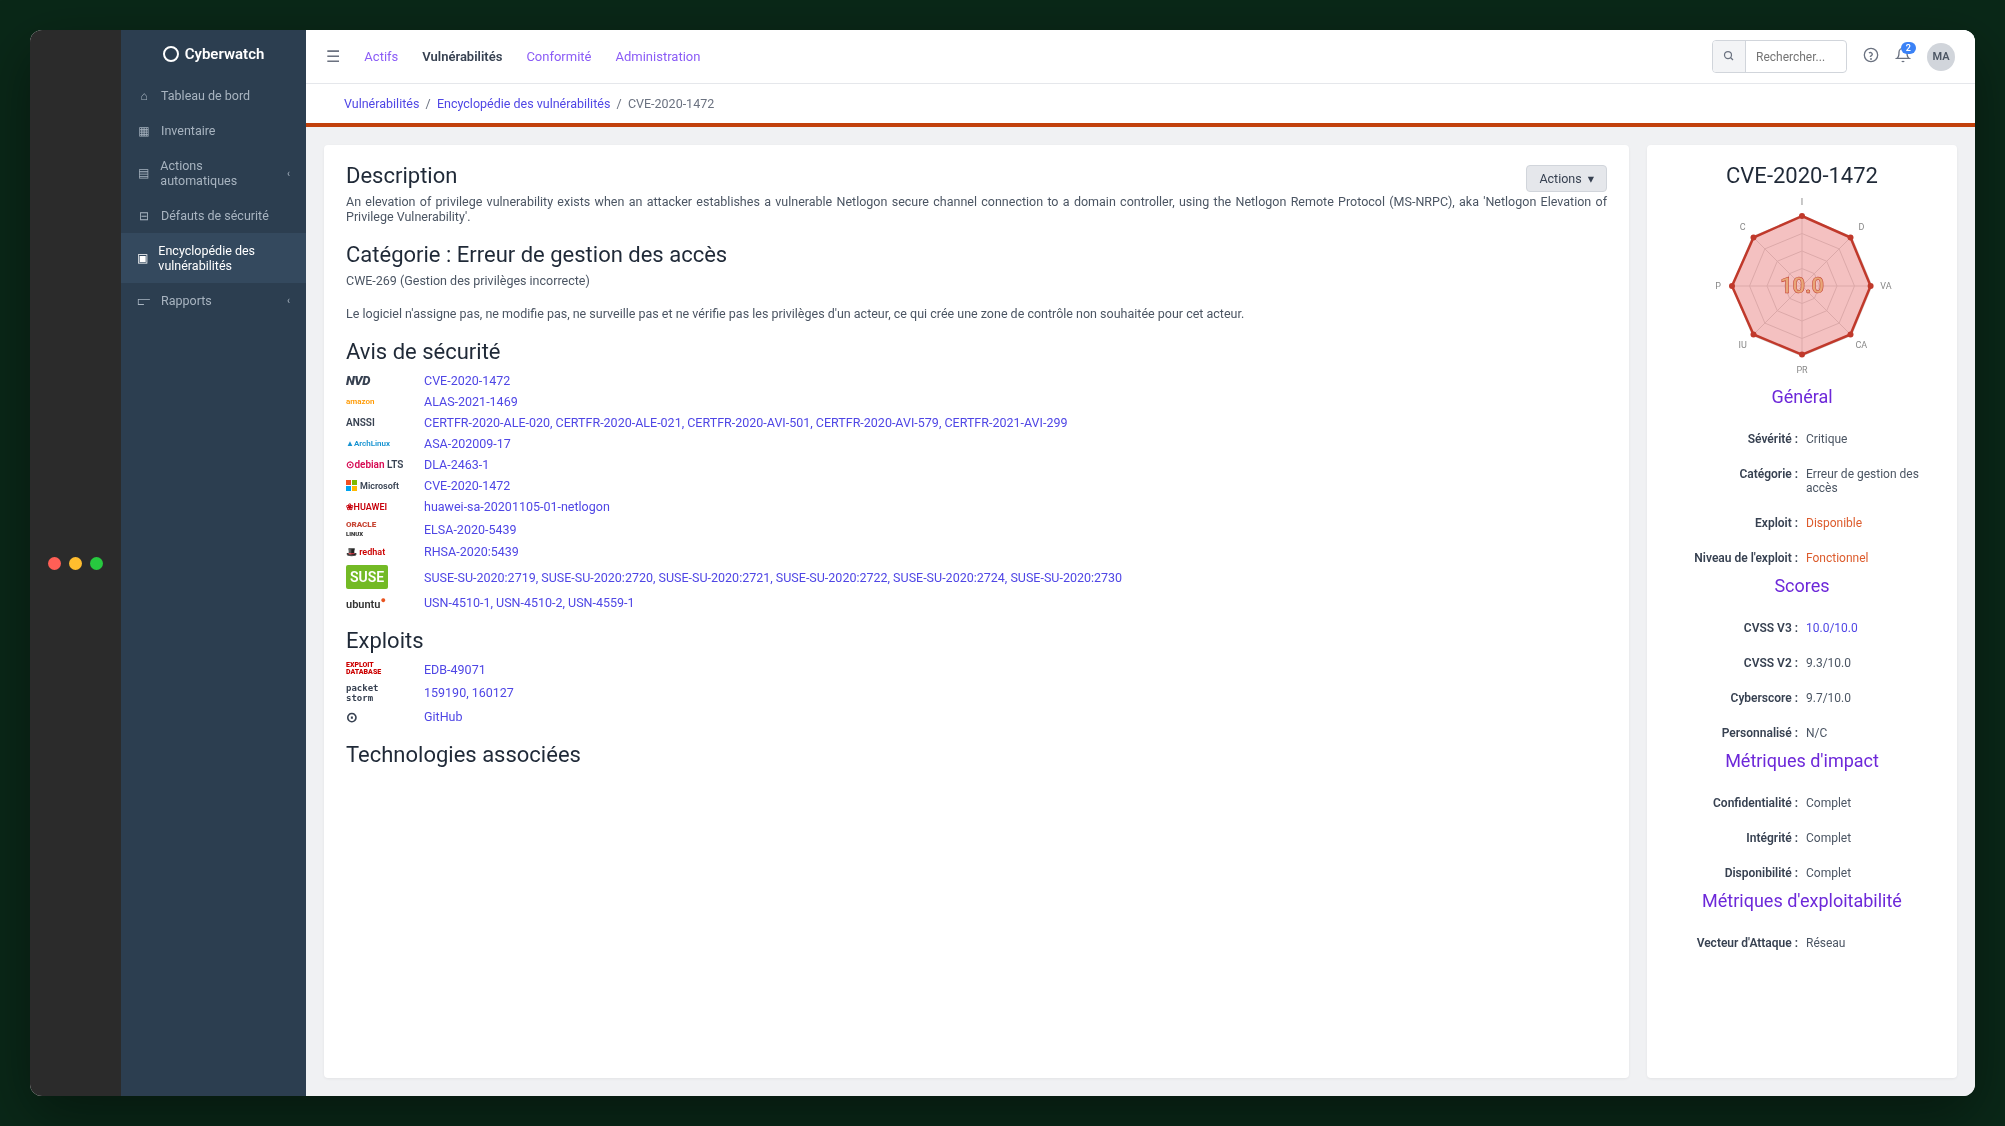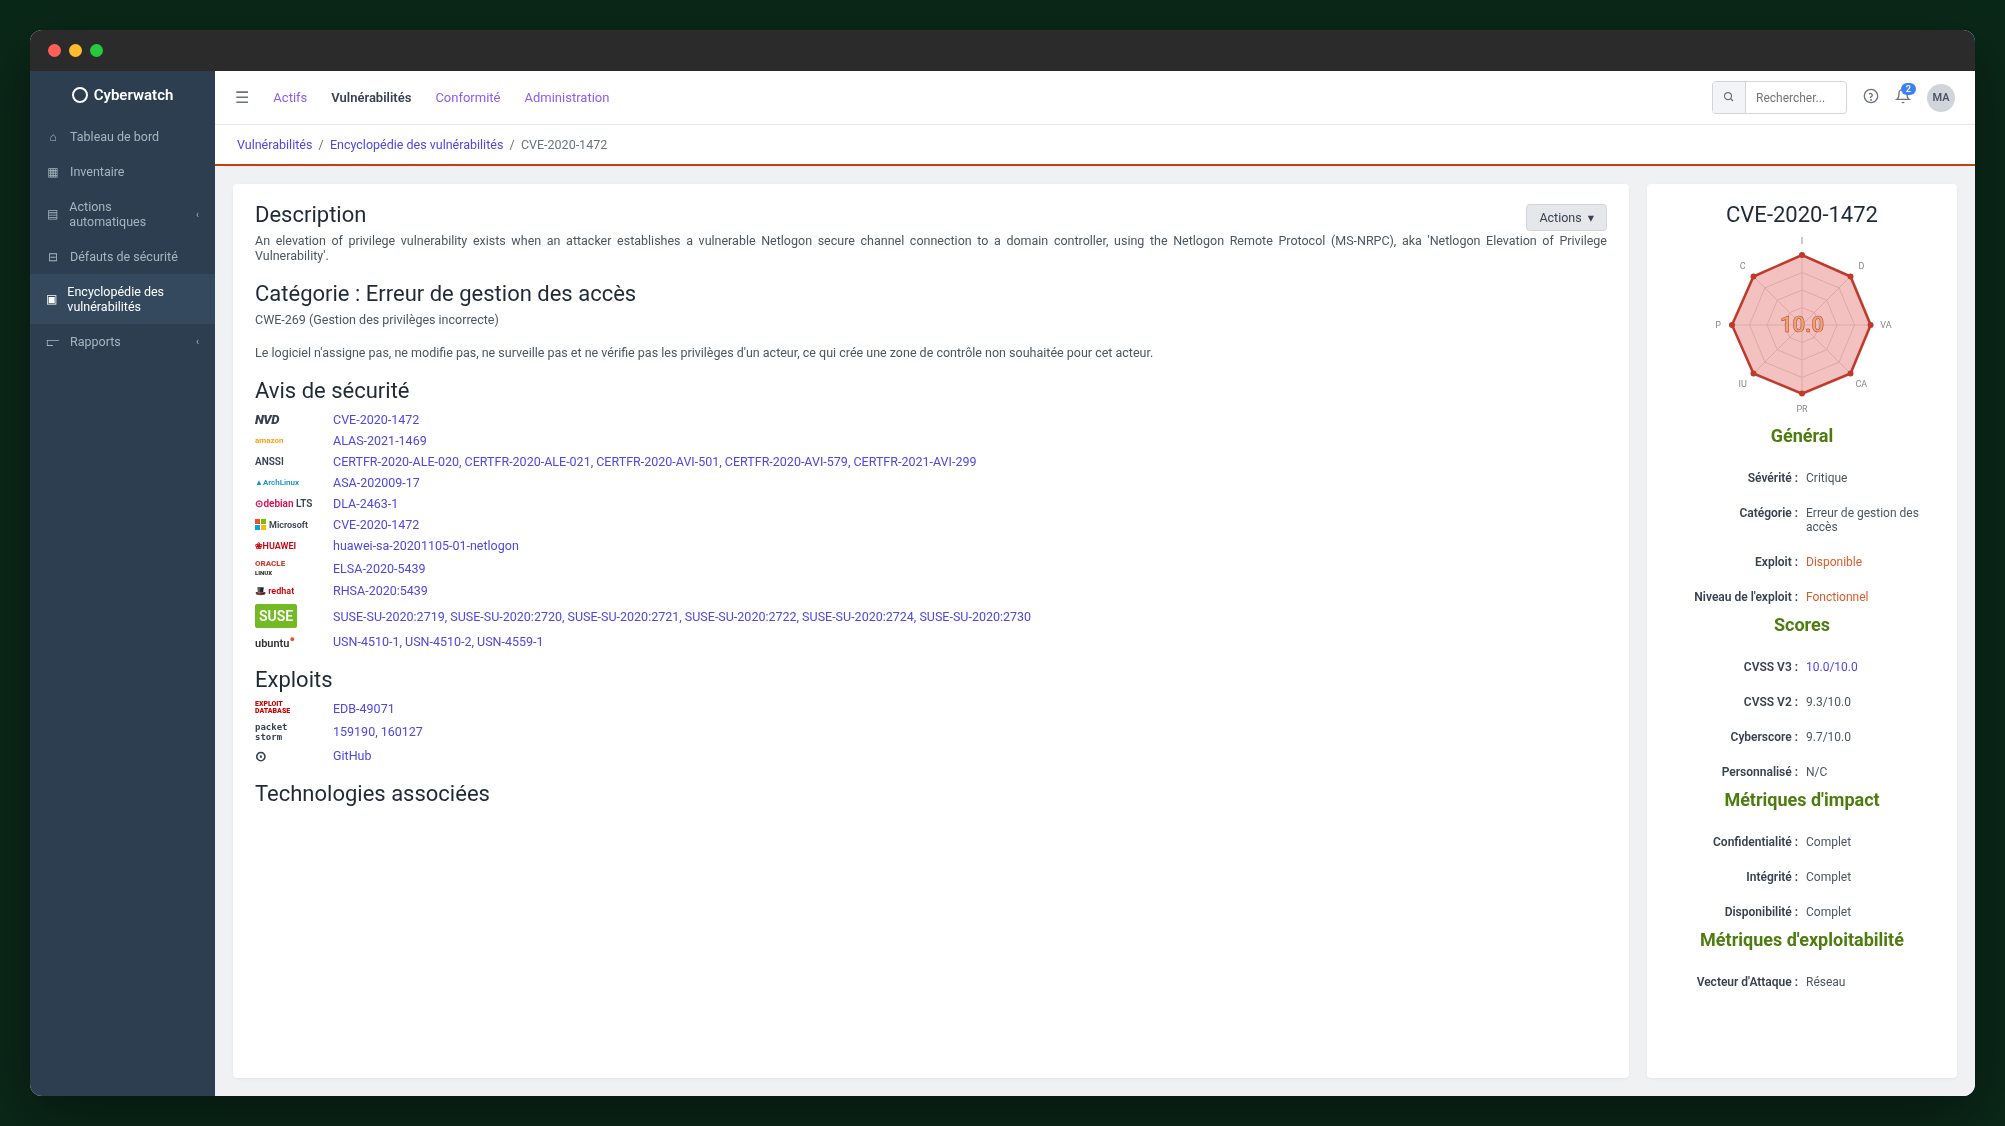--- a/index.html
+++ b/index.html
@@ -13,21 +13,21 @@
       padding: 30px;
       overflow: hidden;
     }
     .window {
       background: #fff;
       border-radius: 12px;
       overflow: hidden;
       box-shadow: 0 20px 60px rgba(0,0,0,0.4);
       height: calc(100vh - 60px);
       display: flex;
-      flex-direction: column;
+      flex-direction: row;
     }
     .titlebar {
       background: #2b2b2b;
       padding: 14px 18px;
       display: flex;
       gap: 8px;
       align-items: center;
     }
     .dot {
       width: 13px;
@@ -168,25 +168,25 @@
       border-radius: 50%;
       background: #d1d5db;
       color: #4b5563;
       display: flex;
       align-items: center;
       justify-content: center;
       font-size: 11px;
       font-weight: 600;
     }
     .breadcrumb {
-      padding: 12px 22px;
+      padding: 12px 38px;
       font-size: 12.5px;
       color: #6b7280;
       background: #fff;
-      border-bottom: 2px solid #c2410c;
+      border-bottom: 4px solid #c2410c;
     }
     .breadcrumb a {
       color: #4f46e5;
       text-decoration: none;
     }
     .content {
       flex: 1;
       overflow: auto;
       padding: 18px;
       display: flex;
@@ -277,22 +277,22 @@
       margin-bottom: 8px;
     }
     .radar-wrap {
       display: flex;
       justify-content: center;
       margin-bottom: 10px;
     }
     .info-section h3 {
       text-align: center;
       font-size: 18px;
-      font-weight: 700;
-      color: #4d7c0f;
+      font-weight: 400;
+      color: #6d28d9;
       margin: 8px 0 6px;
     }
     .info-row {
       display: flex;
       align-items: baseline;
       font-size: 12px;
       padding: 2.5px 0;
       gap: 8px;
     }
     .info-label {

